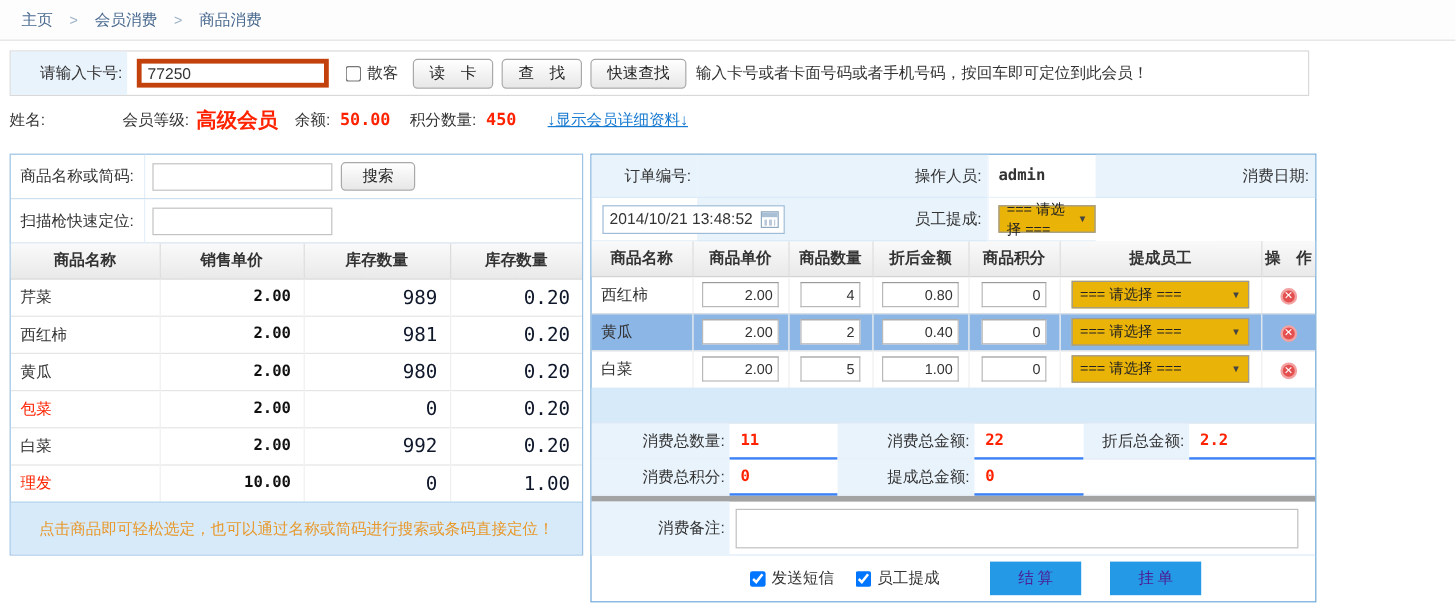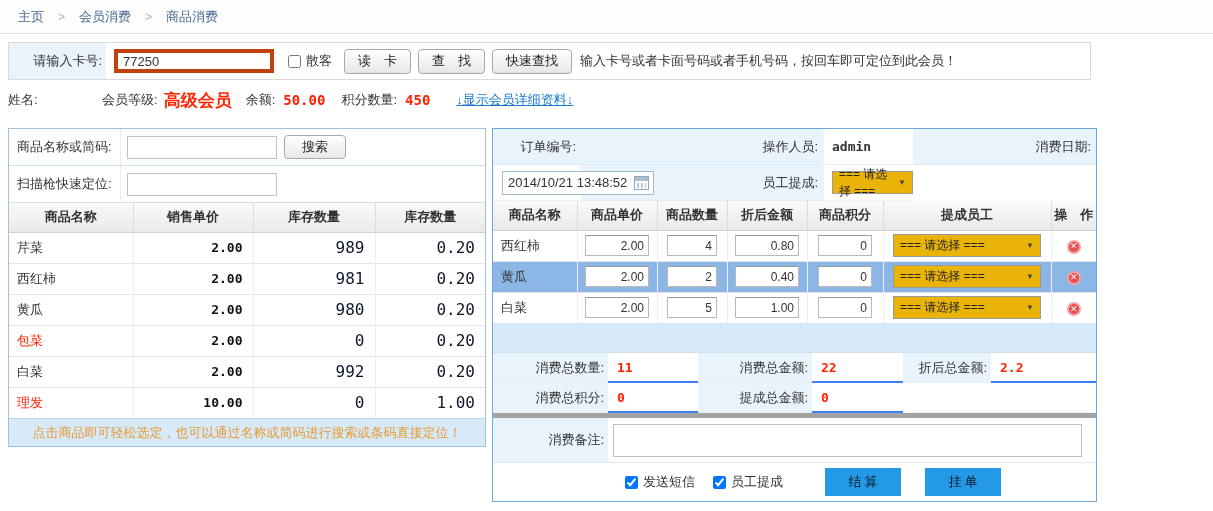--- a/index.html
+++ b/index.html
@@ -53,21 +53,21 @@
     background:linear-gradient(#fafafa,#e9e9e9); border-bottom:1px solid #d2d2d2;
     border-left:1px solid #dcdcdc; }
   th:first-child { border-left:none; }
   td { height:31px; border-top:1px solid #e5e5e5; border-left:1px solid #efefef; }
   td:first-child { border-left:none; }
   .lp-table td.name { padding-left:8px; color:#333; }
   tr.out td.name { color:var(--red); }
   td.num { text-align:right; padding-right:10px; color:#0f172a;
     font-family:"DejaVu Sans Mono","Liberation Mono",monospace; font-size:16px; }
   td.num.bold { font-weight:bold; font-size:13px; color:#111; }
-  .lp-tip { height:28px; background:var(--band-blue); border-top:1px solid #b9d6ee;
+  .lp-tip { height:44px; background:var(--band-blue); border-top:1px solid #b9d6ee;
     color:var(--tip-text); display:flex; align-items:center; justify-content:center;
     font-size:13px; }
 
   
   .right-panel { position:absolute; left:492px; top:128px; width:605px;
     border:1px solid var(--panel-border-right); background:#fff; }
   .info-grid { display:grid; grid-template-columns:88px 242px 90px 1fr;
     grid-auto-rows:36px; }
   .ig-label { background:var(--label-bg); display:flex; align-items:center;
     justify-content:flex-end; padding-right:5px; border-bottom:1px solid #dcebf8; }
@@ -109,21 +109,21 @@
     border-bottom:2px solid #3b82f6; }
   .sum-empty { border-bottom:1px solid #eef4fa; }
   .remark-row { height:49px; border-top:5px solid #a3a3a3; display:flex; align-items:center; }
   .remark-label { width:115px; height:100%; background:var(--label-bg);
     display:flex; align-items:center; justify-content:flex-end; padding-right:4px; }
   .remark-input { flex:1; margin:0 14px 0 5px; height:33px; border:1px solid #c0c0c0;
     padding:0 6px; font-size:13px; }
   .action-row { height:39px; border-top:1px solid #dcebf8; display:flex;
     align-items:center; padding-left:132px; }
   .chk-wrap { display:flex; align-items:center; gap:5px; margin-right:18px; }
-  .btn-blue { background:var(--accent-blue); color:#0f172a; border:none; width:76px;
+  .btn-blue { background:var(--accent-blue); color:#4c1d95; border:none; width:76px;
     height:28px; font-size:13px; letter-spacing:3px; padding-left:3px;
     cursor:pointer; margin-left:24px; }
 </style>
 </head>
 <body>
 
 <div class="breadcrumb">
   <span class="bc-item">主页</span>
   <span class="sep">&gt;</span>
   <span class="bc-item">会员消费</span>

